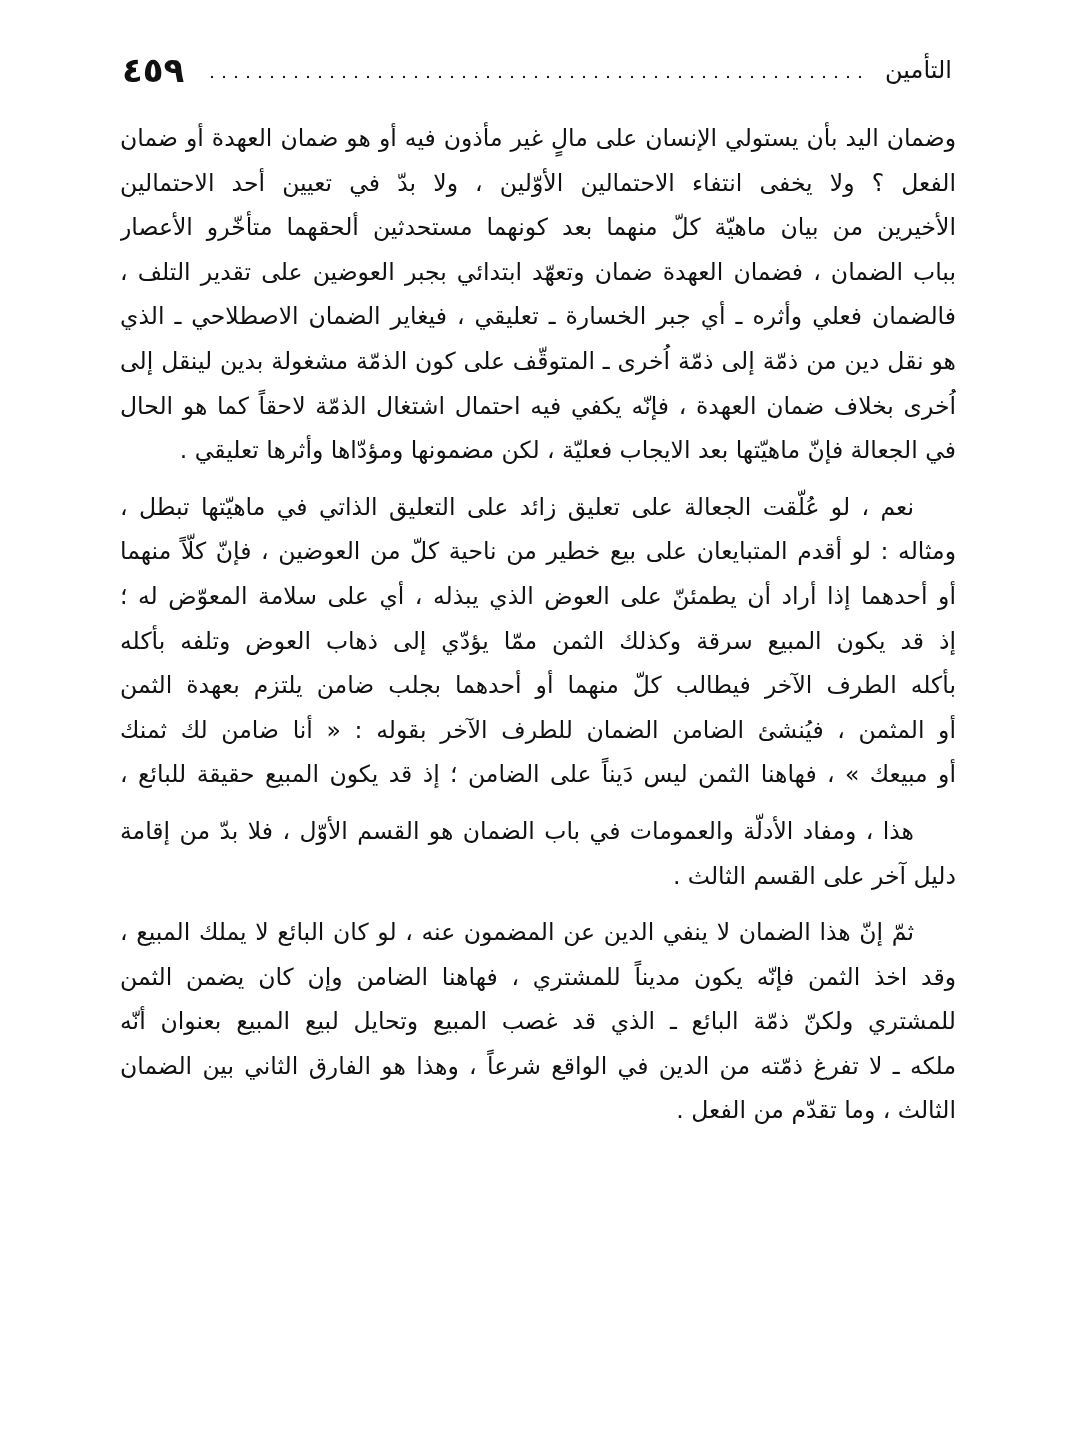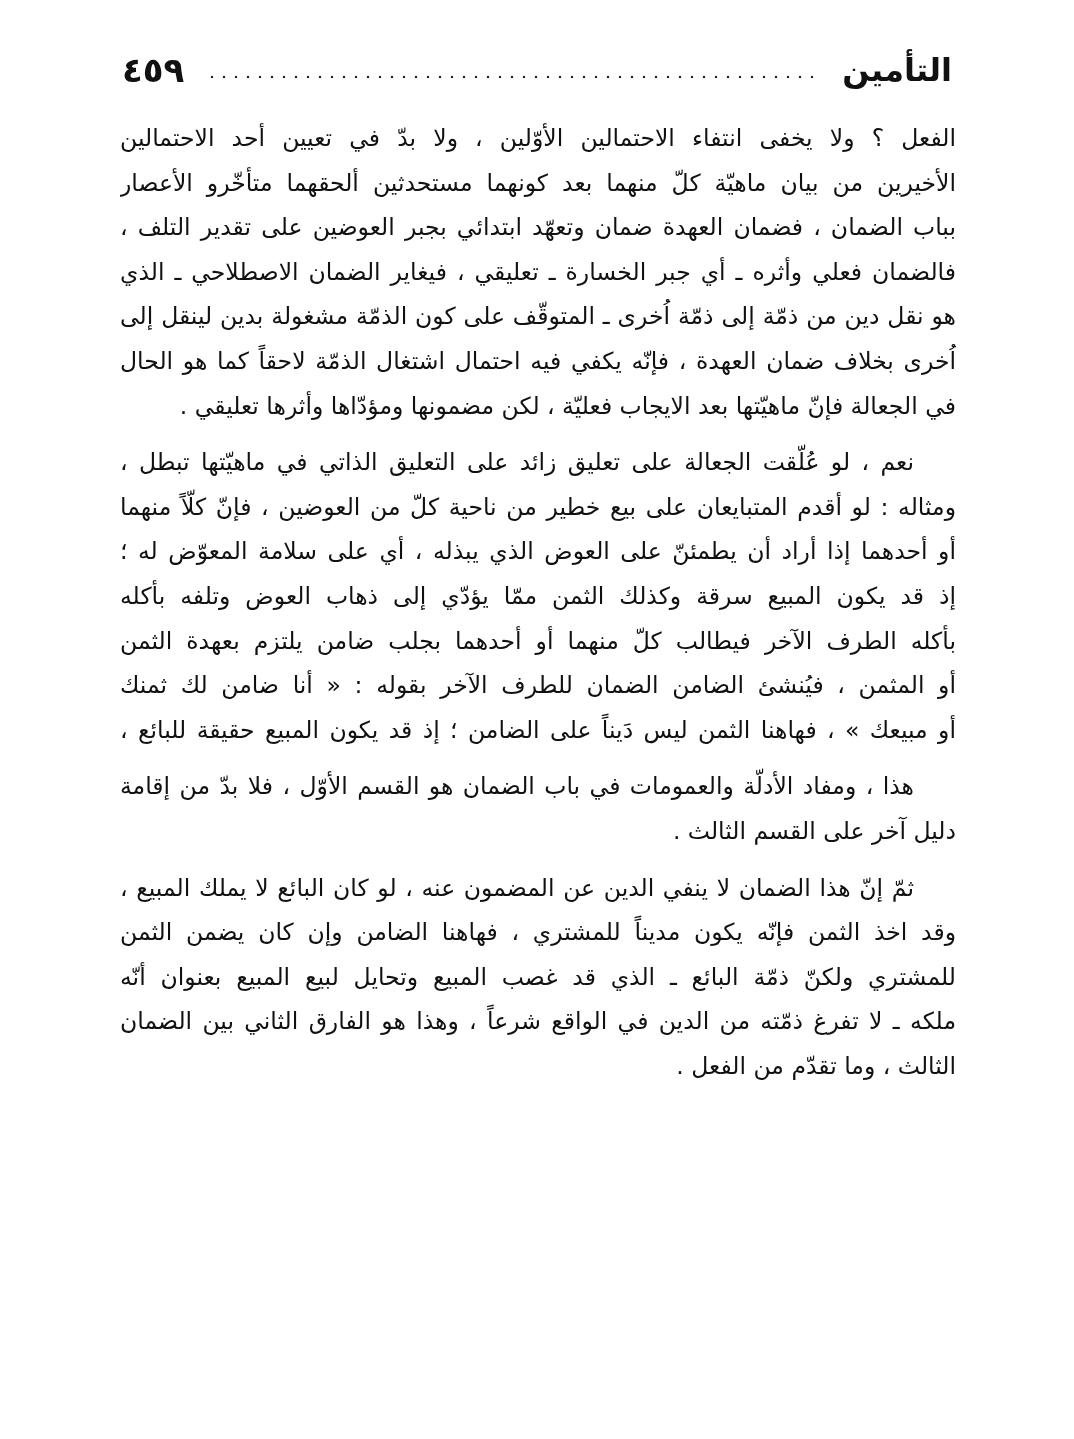--- a/index.html
+++ b/index.html
@@ -4,21 +4,21 @@
 <style>
   html, body { margin: 0; padding: 0; background: #ffffff; }
   body {
     width: 1074px; height: 1439px; position: relative; overflow: hidden;
     font-family: "DejaVu Sans", "Liberation Sans", sans-serif; color: #111;
   }
   .header {
     position: absolute; top: 48px; left: 122px; width: 830px; height: 44px;
     direction: rtl; display: flex; align-items: center;
   }
-  .running-title { font-weight: bold; font-size: 32px; white-space: nowrap; }
+  .running-title { font-weight: normal; font-size: 24px; white-space: nowrap; }
   .leader {
     flex: 1; margin: 0 22px 0 22px; height: 6px;
     background-image: radial-gradient(circle, #222 1.3px, transparent 1.6px);
     background-size: 12px 6px; background-repeat: repeat-x; background-position: left center;
     margin-top: 14px;
   }
   .page-number { font-weight: bold; font-size: 34px; white-space: nowrap; }
   .body {
     position: absolute; top: 116px; left: 120px; width: 836px;
     direction: rtl; text-align: justify; text-align-last: right;
@@ -36,20 +36,21 @@
 <body>
 
 <div class="header">
   <span class="running-title">التأمين</span>
   <span class="leader"></span>
   <span class="page-number">٤٥٩</span>
 </div>
 
 <div class="body">
   <div>
+    <div class="line">وضمان اليد بأن يستولي الإنسان على مالٍ غير مأذون فيه أو هو ضمان العهدة أو ضمان</div>
     <div class="line">الفعل ؟ ولا يخفى انتفاء الاحتمالين الأوّلين ، ولا بدّ في تعيين أحد الاحتمالين</div>
     <div class="line">الأخيرين من بيان ماهيّة كلّ منهما بعد كونهما مستحدثين ألحقهما متأخّرو الأعصار</div>
     <div class="line">بباب الضمان ، فضمان العهدة ضمان وتعهّد ابتدائي بجبر العوضين على تقدير التلف ،</div>
     <div class="line">فالضمان فعلي وأثره ـ أي جبر الخسارة ـ تعليقي ، فيغاير الضمان الاصطلاحي ـ الذي</div>
     <div class="line">هو نقل دين من ذمّة إلى ذمّة اُخرى ـ المتوقّف على كون الذمّة مشغولة بدين لينقل إلى</div>
     <div class="line">اُخرى بخلاف ضمان العهدة ، فإنّه يكفي فيه احتمال اشتغال الذمّة لاحقاً كما هو الحال</div>
     <div class="line last">في الجعالة فإنّ ماهيّتها بعد الايجاب فعليّة ، لكن مضمونها ومؤدّاها وأثرها تعليقي .</div>
   </div>
   <div class="gap"></div>
   <div>

